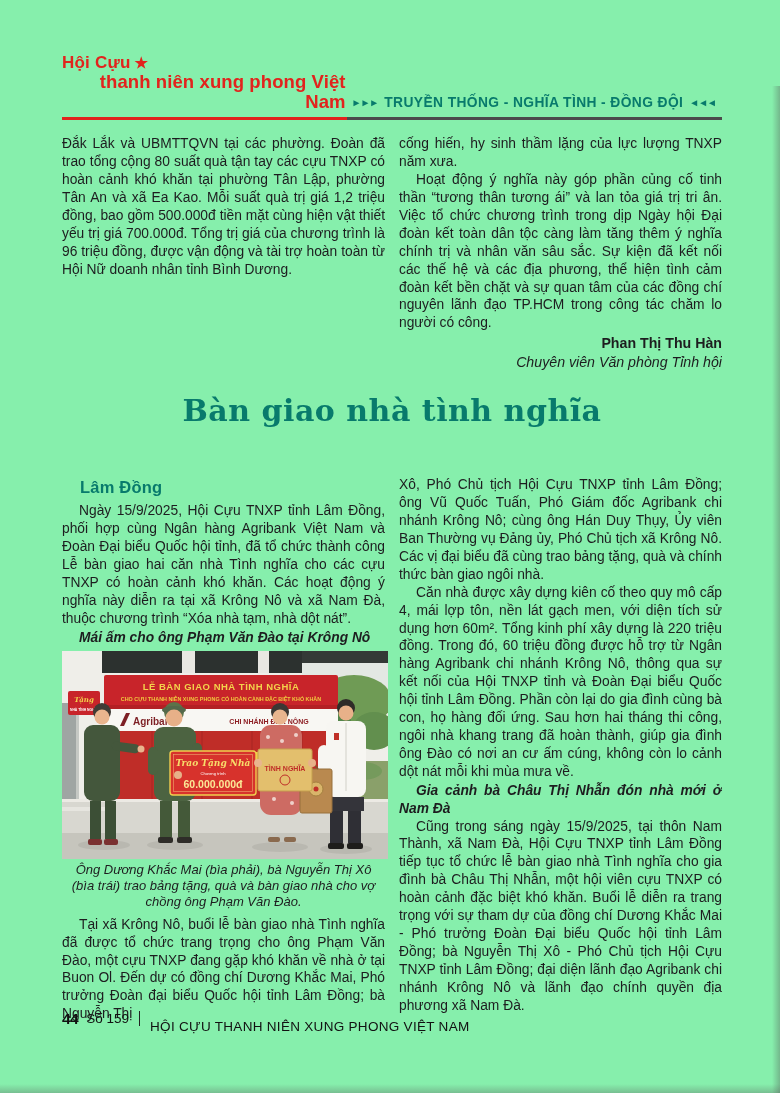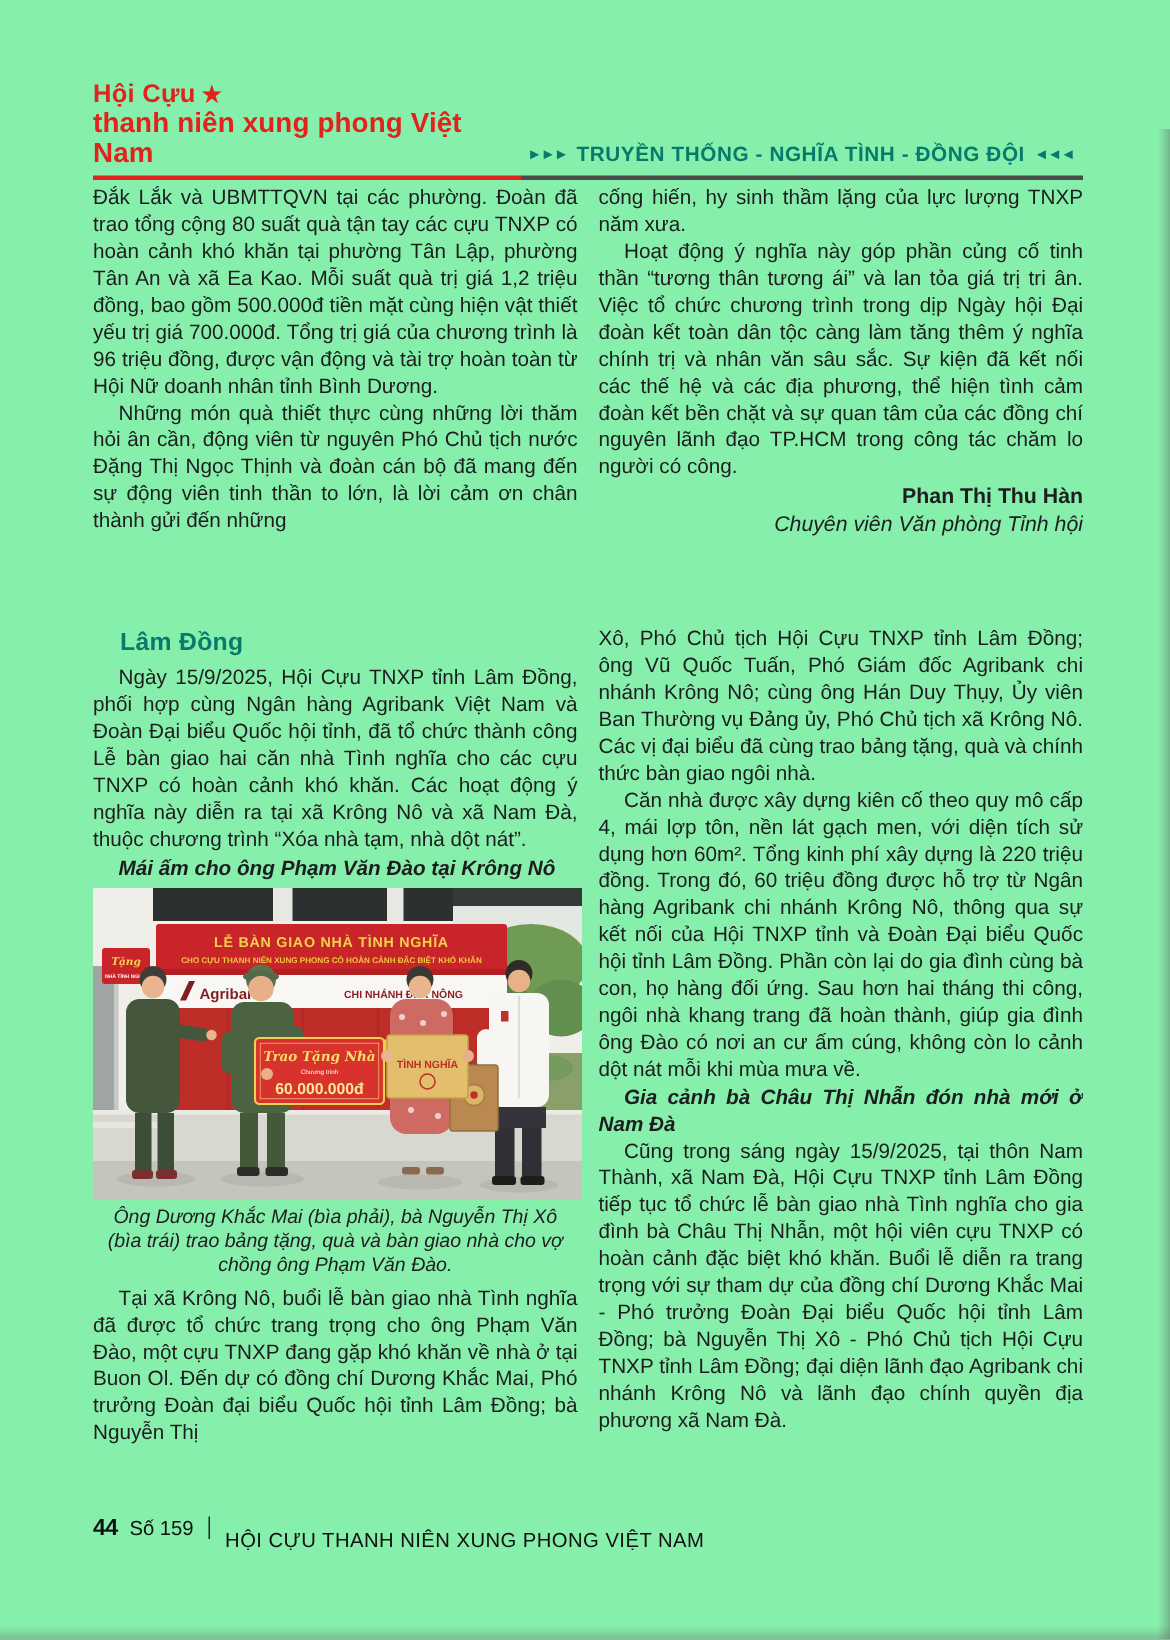--- a/index.html
+++ b/index.html
@@ -14,31 +14,31 @@
     background:#86efac;overflow:hidden;
     font-family:"Liberation Sans",sans-serif;color:var(--ink);
   }
   .content{position:absolute;left:62px;top:54px;width:660px;}
 
   
   .masthead{display:flex;align-items:flex-end;justify-content:space-between;}
   .mast-left{line-height:1.08;}
   .mast-line1{font-size:17px;font-weight:800;color:var(--red);letter-spacing:.2px;}
   .mast-star{font-size:15px;color:var(--red);margin-left:4px;}
-  .mast-line2{font-size:18.5px;font-weight:800;color:var(--red);letter-spacing:.1px;}
+  .mast-line2{font-size:18.5px;font-weight:800;color:var(--red);letter-spacing:.1px;text-align:right;}
   .slogan{font-size:13.8px;font-weight:700;color:var(--teal);letter-spacing:.4px;
           padding-bottom:2px;white-space:nowrap;}
   .slogan .arrows{font-size:10px;letter-spacing:-1px;position:relative;top:-1px;margin:0 6px;}
   .rule{height:3px;margin-top:5px;
         background:linear-gradient(to right,var(--red) 0,var(--red) 285px,#4b4b4b 285px,#4b4b4b 100%);}
 
   
   .cols{display:flex;gap:14px;margin-top:48px;}
   .col{width:323px;flex:0 0 323px;}
-  .top-section{margin-top:3px;height:246px;overflow:hidden;}
+  .top-section{margin-top:15px;height:246px;overflow:hidden;}
   p.body{font-size:13.8px;line-height:17.9px;text-align:justify;color:var(--ink);}
   p.indent{text-indent:17px;}
   .byline{text-align:right;margin-top:2px;line-height:19px;}
   .byline .author{font-weight:700;font-size:14.2px;}
   .byline .role{font-style:italic;font-size:14.2px;}
 
   
   .headline{text-align:center;font-family:"DejaVu Serif",serif;font-weight:700;
             font-size:30px;color:var(--teal);margin:12px 0 10px;letter-spacing:.5px;}
   .article{height:588px;overflow:hidden;}
@@ -79,32 +79,32 @@
       </div>
       <div class="slogan">
         <span class="arrows">►►►</span><span>TRUYỀN THỐNG - NGHĨA TÌNH - ĐỒNG ĐỘI</span><span class="arrows">◄◄◄</span>
       </div>
     </div>
     <div class="rule"></div>
 
     <div class="cols top-section">
       <div class="col">
         <p class="body">Đắk Lắk và UBMTTQVN tại các phường. Đoàn đã trao tổng cộng 80 suất quà tận tay các cựu TNXP có hoàn cảnh khó khăn tại phường Tân Lập, phường Tân An và xã Ea Kao. Mỗi suất quà trị giá 1,2 triệu đồng, bao gồm 500.000đ tiền mặt cùng hiện vật thiết yếu trị giá 700.000đ. Tổng trị giá của chương trình là 96 triệu đồng, được vận động và tài trợ hoàn toàn từ Hội Nữ doanh nhân tỉnh Bình Dương.</p>
-        <p class="body indent">Những món quà thiết thực cùng những lời thăm hỏi ân cần, động viên từ nguyên Phó Chủ tịch nước Đặng Thị Ngọc Thịnh và đoàn cán bộ đã mang đến sự động viên tinh thần to lớn, là lời cảm ơn chân thành gửi đến những</p>
       </div>
       <div class="col">
         <p class="body">cống hiến, hy sinh thầm lặng của lực lượng TNXP năm xưa.</p>
         <p class="body indent">Hoạt động ý nghĩa này góp phần củng cố tinh thần “tương thân tương ái” và lan tỏa giá trị tri ân. Việc tổ chức chương trình trong dịp Ngày hội Đại đoàn kết toàn dân tộc càng làm tăng thêm ý nghĩa chính trị và nhân văn sâu sắc. Sự kiện đã kết nối các thế hệ và các địa phương, thể hiện tình cảm đoàn kết bền chặt và sự quan tâm của các đồng chí nguyên lãnh đạo TP.HCM trong công tác chăm lo người có công.</p>
         <div class="byline">
           <div class="author">Phan Thị Thu Hàn</div>
           <div class="role">Chuyên viên Văn phòng Tỉnh hội</div>
         </div>
       </div>
     </div>
 
+    <h1 class="headline">Bàn giao nhà tình nghĩa</h1>
 
     <div class="cols article">
       <div class="col">
         <div class="province">Lâm Đồng</div>
         <p class="body indent">Ngày 15/9/2025, Hội Cựu TNXP tỉnh Lâm Đồng, phối hợp cùng Ngân hàng Agribank Việt Nam và Đoàn Đại biểu Quốc hội tỉnh, đã tổ chức thành công Lễ bàn giao hai căn nhà Tình nghĩa cho các cựu TNXP có hoàn cảnh khó khăn. Các hoạt động ý nghĩa này diễn ra tại xã Krông Nô và xã Nam Đà, thuộc chương trình “Xóa nhà tạm, nhà dột nát”.</p>
         <p class="body subhead">Mái ấm cho ông Phạm Văn Đào tại Krông Nô</p>
 
         <figure class="photo">
           <svg viewBox="0 0 326 208" width="326" height="208" xmlns="http://www.w3.org/2000/svg">
 

